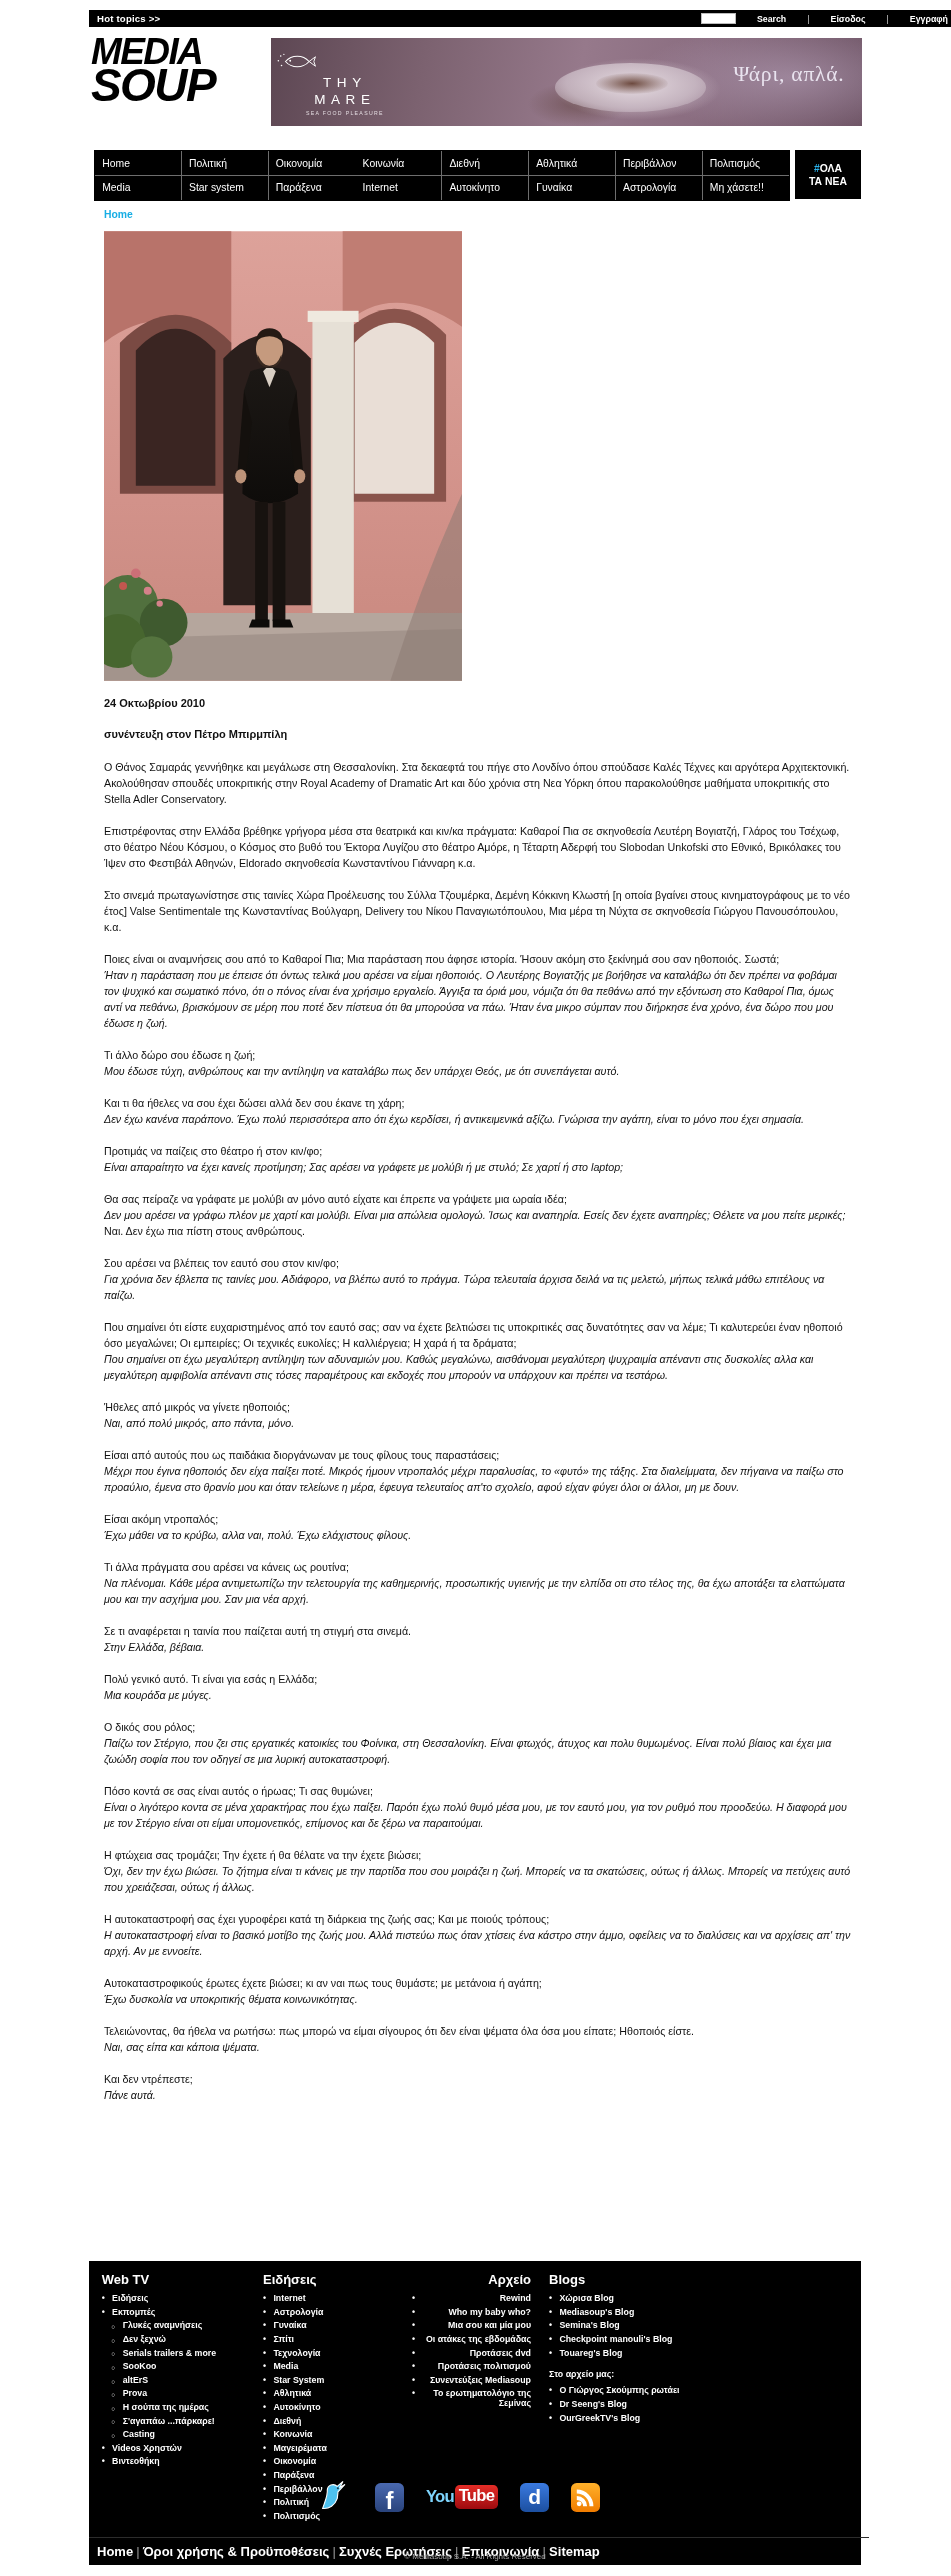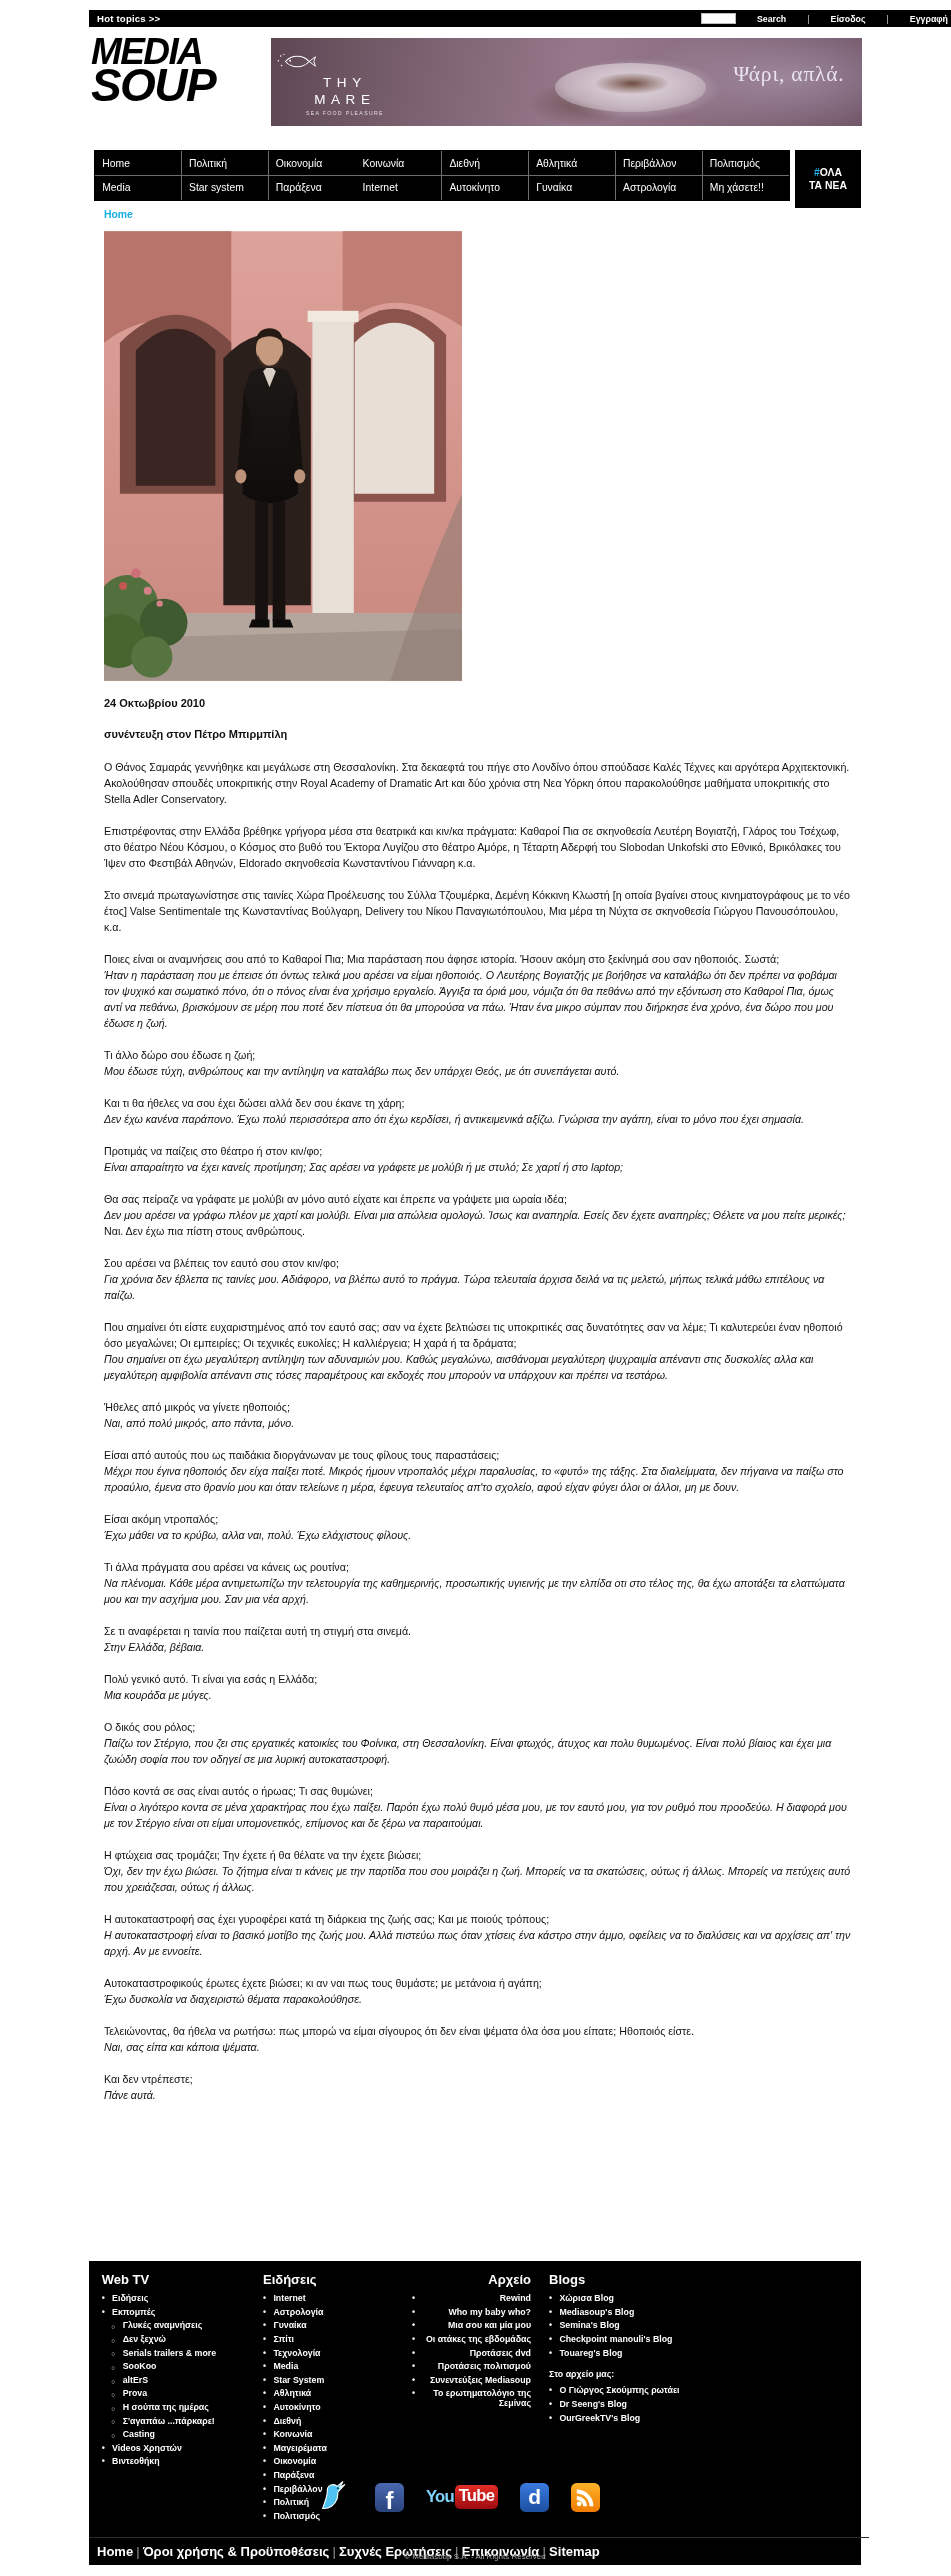--- a/index.html
+++ b/index.html
@@ -38,21 +38,21 @@
   .brand .sub{display:block;font-size:5.2px;letter-spacing:1.3px;color:#e3dbe0;margin-top:1.6px;}
   .tagline{position:absolute;right:17.5px;top:24px;font-family:"Liberation Serif",serif;
            font-size:21.5px;color:#e9e3ef;letter-spacing:0.8px;}
 
   
   .nav{position:absolute;left:94px;top:150px;}
   .nav-grid{display:grid;grid-template-columns:repeat(8,86px);grid-auto-rows:24px;
             gap:0.8px;background:#6e6e6e;border:0.8px solid #000;}
   .nav-cell{background:#000;color:#fff;font-size:10.4px;display:flex;align-items:center;
             padding-left:7.2px;cursor:pointer;white-space:nowrap;}
-  .allnews{position:absolute;left:795px;top:150px;width:66px;height:58px;background:#000;color:#fff;
+  .allnews{position:absolute;left:795px;top:150px;width:66px;height:49px;background:#000;color:#fff;
            display:flex;flex-direction:column;align-items:center;justify-content:center;
            font-size:10.4px;font-weight:bold;line-height:1.25;cursor:pointer;}
   .allnews .hash{color:#29b0e8;}
 
   
   .breadcrumb{position:absolute;left:104px;top:209px;color:#18aee5;font-weight:bold;
               font-size:10.4px;cursor:pointer;}
 
   
   .photo{position:absolute;left:104px;top:231px;width:358px;height:450px;}
@@ -300,21 +300,21 @@
     <p class="qa-block">
         <span class="q">Η φτώχεια σας τρομάζει; Την έχετε ή θα θέλατε να την έχετε βιώσει;</span>
         <span class="a">Όχι, δεν την έχω βιώσει. Το ζήτημα είναι τι κάνεις με την παρτίδα που σου μοιράζει η ζωή. Μπορείς να τα σκατώσεις, ούτως ή άλλως. Μπορείς να πετύχεις αυτό που χρειάζεσαι, ούτως ή άλλως.</span>
       </p>
     <p class="qa-block">
         <span class="q">Η αυτοκαταστροφή σας έχει γυροφέρει κατά τη διάρκεια της ζωής σας; Και με ποιούς τρόπους;</span>
         <span class="a">Η αυτοκαταστροφή είναι το βασικό μοτίβο της ζωής μου. Αλλά πιστεύω πως όταν χτίσεις ένα κάστρο στην άμμο, οφείλεις να το διαλύσεις και να αρχίσεις απ' την αρχή. Αν με εννοείτε.</span>
       </p>
     <p class="qa-block">
         <span class="q">Αυτοκαταστροφικούς έρωτες έχετε βιώσει; κι αν ναι πως τους θυμάστε; με μετάνοια ή αγάπη;</span>
-        <span class="a">Έχω δυσκολία να διαχειριστώ θέματα παρακολούθησε.</span>
+        <span class="a">Έχω δυσκολία να υποκριτικής θέματα κοινωνικότητας.</span>
       </p>
     <p class="qa-block">
         <span class="q">Τελειώνοντας, θα ήθελα να ρωτήσω: πως μπορώ να είμαι σίγουρος ότι δεν είναι ψέματα όλα όσα μου είπατε; Ηθοποιός είστε.</span>
         <span class="a">Ναι, σας είπα και κάποια ψέματα.</span>
       </p>
     <p class="qa-block">
         <span class="q">Και δεν ντρέπεστε;</span>
         <span class="a">Πάνε αυτά.</span>
       </p>
   </div>

